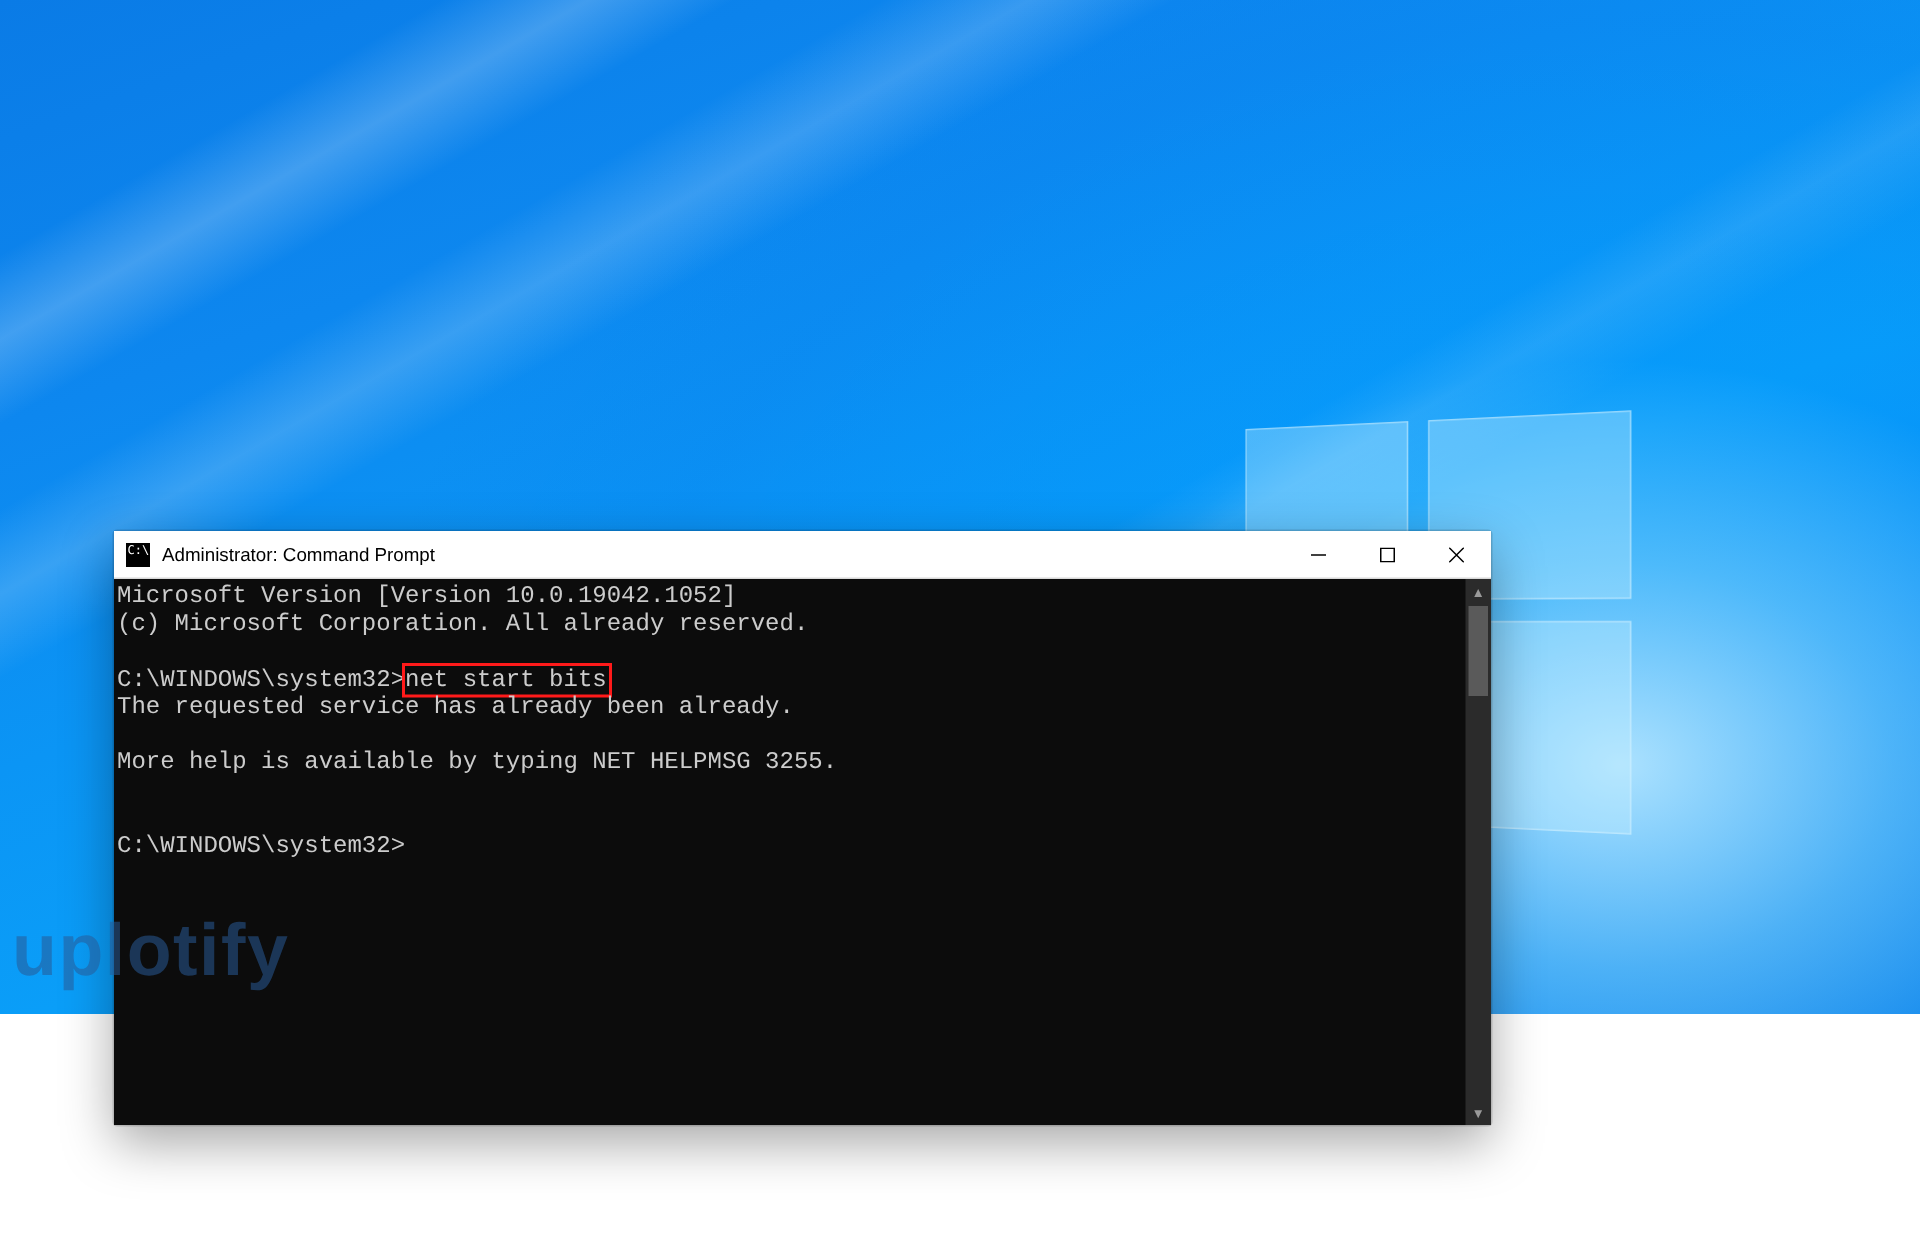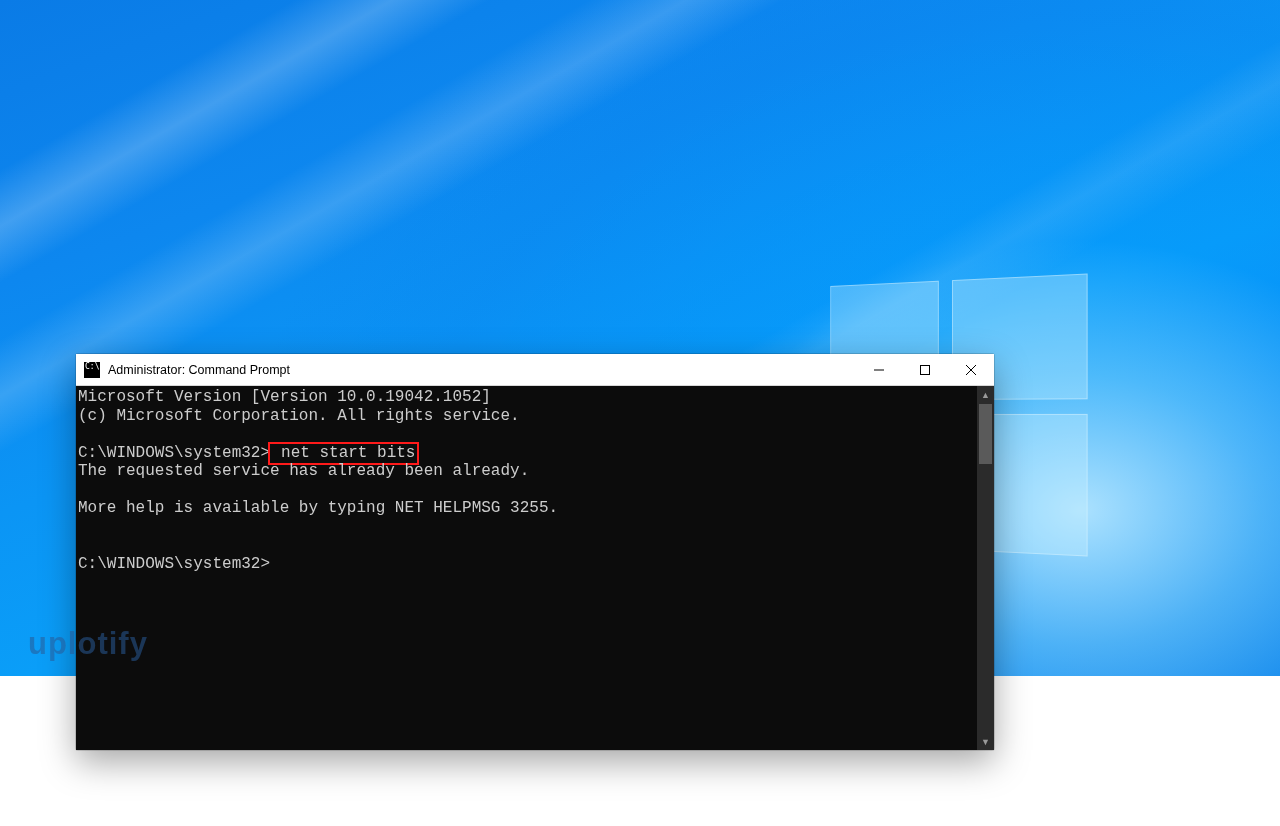--- a/index.html
+++ b/index.html
@@ -40,22 +40,22 @@
     border: 1px solid rgba(220,245,255,0.45);
   }
   .winlogo .tl { left:0; top:0; width:120px; height:120px; }
   .winlogo .tr { left:134px; top:0; width:136px; height:120px; }
   .winlogo .bl { left:0; top:134px; width:120px; height:136px; }
   .winlogo .br { left:134px; top:134px; width:136px; height:136px; }
 
   
   .watermark {
     position: absolute;
-    left: 28px; bottom: 14px;
-    font-size: 31px;
+    left: 8px; bottom: 14px;
+    font-size: 49px;
     font-weight: 600;
     letter-spacing: 1px;
     color: rgba(40,90,150,0.55);
     font-family: "Segoe UI", Arial, sans-serif;
     user-select: none;
   }
 
   
   .window {
     position: absolute;
@@ -112,21 +112,21 @@
     padding: 2px 2px 2px 2px;
     color: #cccccc;
     font-family: Consolas, "Courier New", monospace;
     font-size: 16px;
     line-height: 18.5px;
     white-space: pre;
     overflow: hidden;
   }
   .hl {
     border: 2.5px solid #ff1a1a;
-    padding: 0 2px 1px 11px;
+    padding: 0 2px 1px 0;
     margin-left: -2px;
   }
 
   
   .scrollbar {
     width: 17px;
     background: #2b2b2b;
     position: relative;
   }
   .scrollbar .arrow {
@@ -170,21 +170,21 @@
       </div>
       <div class="winbtn close">
         <svg width="10" height="10" viewBox="0 0 10 10">
             <path d="M0 0 L10 10 M10 0 L0 10" stroke="#000" stroke-width="1"></path>
           </svg>
       </div>
     </div>
 
     <div class="client">
       <div class="terminal"><span>Microsoft Version [Version 10.0.19042.1052]</span>
-<span>(c) Microsoft Corporation. All rights service.</span>
+<span>(c) Microsoft Corporation. All already reserved.</span>
 <span></span>
 <span>C:\WINDOWS\system32&gt;</span><span class="hl">net start bits</span>
 <span>The requested service has already been already.</span>
 <span></span>
 <span>More help is available by typing NET HELPMSG 3255.</span>
 <span></span>
 <span></span>
 <span>C:\WINDOWS\system32&gt;</span></div>
       <div class="scrollbar">
         <div class="arrow up">▲</div>

